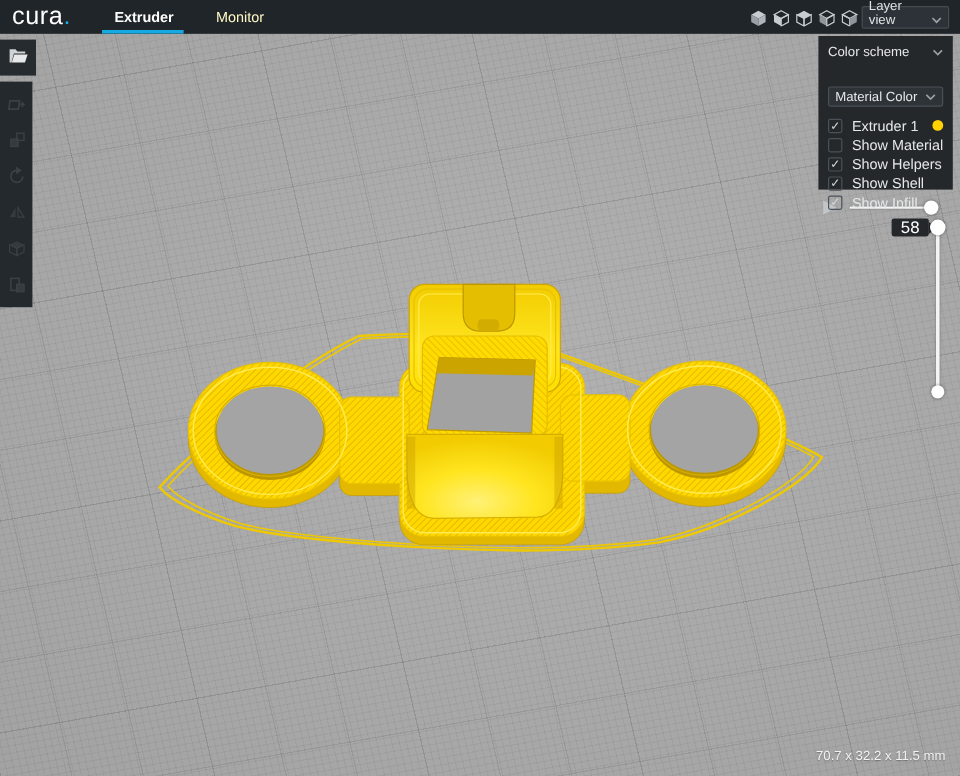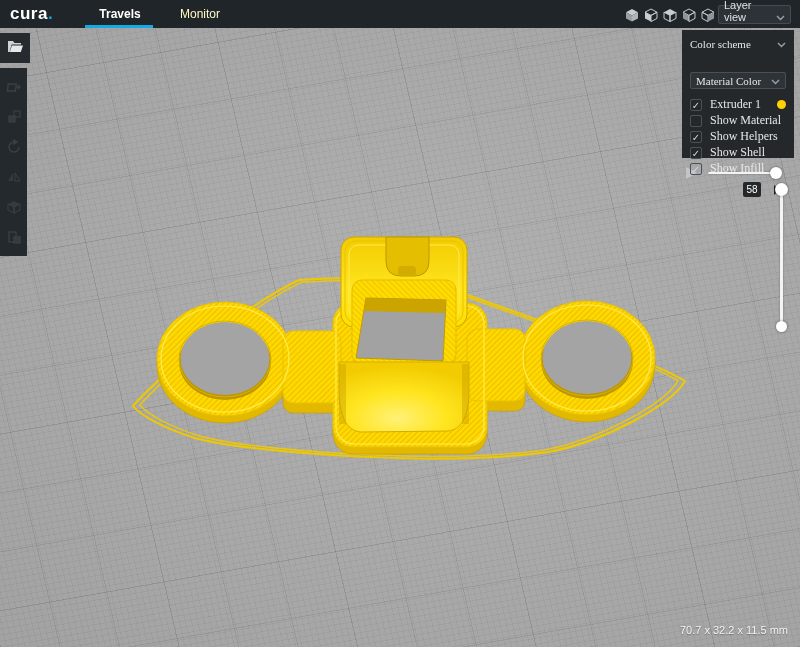--- a/index.html
+++ b/index.html
@@ -21,21 +21,21 @@
       repeating-linear-gradient(77deg,  rgba(0,0,0,0.045) 0 1px, transparent 1px 6px),
       repeating-linear-gradient(-10deg, rgba(0,0,0,0.045) 0 1px, transparent 1px 6px);
   }
   #model-svg { position:absolute; left:0; top:0; width:800px; height:647px; z-index:1; }
 
   
   #topbar {
     position:absolute; left:0; top:0; width:800px; height:28px;
     background:#20252a; z-index:6; display:flex; align-items:center;
   }
-  .logo { margin-left:10px; font-size:17px; font-weight:bold; color:#fff;
+  .logo { margin-left:10px; font-size:21px; font-weight:normal; color:#fff;
           letter-spacing:0.5px; line-height:28px; user-select:none; }
   .logo .dot { color:#15aae2; }
   .tab { position:absolute; top:0; height:28px; line-height:28px; font-size:12px; cursor:pointer; }
   .tab-prepare { left:95px; width:50px; text-align:center; color:#ffffff; font-weight:bold; }
   .tab-prepare .underline { position:absolute; left:-10px; bottom:0; width:68px; height:3px; background:#15aae2; }
   .tab-monitor { left:180px; width:40px; text-align:center; color:#fef9c3; }
 
   .viewbtns { position:absolute; left:624px; top:7px; display:flex; gap:4px; }
   .viewbtn { width:15px; height:15px; display:flex; align-items:center; justify-content:center; cursor:pointer; }
 
@@ -56,21 +56,21 @@
   #toolstrip {
     position:absolute; left:0; top:68px; width:27px; height:188px;
     background:#24292d; z-index:5; display:flex; flex-direction:column;
     align-items:center; justify-content:space-around; padding:4px 0;
   }
   .toolbtn { width:22px; height:22px; display:flex; align-items:center; justify-content:center; cursor:pointer; }
 
   
   #viewpanel {
     position:absolute; left:682px; top:30px; width:112px; height:128px;
-    background:#24282b; z-index:5; padding:7px 8px 8px 8px; color:#e6e8ea;font-family:Liberation Serif, serif;
+    background:#24282b; z-index:5; padding:7px 8px 8px 8px; color:#e6e8ea;
   }
   .vp-header { display:flex; align-items:center; font-size:11px; height:14px; cursor:pointer; }
   .vp-header .chev { margin-left:auto; }
   .vp-select {
     margin-top:21px; height:17px; background:#2e3338; border:1px solid #4a5056;
     border-radius:2px; font-size:11px; display:flex; align-items:center;
     padding:0 5px; cursor:pointer;
   }
   .vp-select .chev { margin-left:auto; }
   .vp-rows { margin-top:8px; }
@@ -83,22 +83,22 @@
   .vp-label { font-size:12px; white-space:nowrap; }
   .vp-swatch { margin-left:auto; width:9px; height:9px; border-radius:50%; background:#ffd200; }
 
   
   .sim { position:absolute; z-index:4; }
   #play-btn { left:684px; top:166px; width:14px; height:14px; cursor:pointer; }
   #htrack { left:708px; top:172px; width:70px; height:2px; background:#f4f4f4; border-radius:1px;
             box-shadow:0 0 2px rgba(0,0,0,0.35); cursor:pointer; }
   #hhandle { left:770px; top:167px; width:12px; height:12px; border-radius:50%; background:#ffffff;
              box-shadow:0 0 3px rgba(0,0,0,0.45); cursor:pointer; }
-  #layer-tip { left:743px; top:182px; width:18px; height:15px; background:#24282b; color:#fff;
-               font-size:10px; text-align:center; line-height:15px; border-radius:2px; }
+  #layer-tip { left:743px; top:182px; width:31px; height:15px; background:#24282b; color:#fff;
+               font-size:14px; text-align:center; line-height:15px; border-radius:2px; }
   #layer-tip:after { content:""; position:absolute; left:31px; top:3px;
                      border:5px solid transparent; border-left:6px solid #24282b; border-right:0; }
   #vtrack { left:780px; top:189px; width:3px; height:138px; background:#f4f4f4; border-radius:2px;
             box-shadow:0 0 2px rgba(0,0,0,0.35); cursor:pointer; }
   #vhandle-top { left:775px; top:183px; width:13px; height:13px; border-radius:50%; background:#ffffff;
                  box-shadow:0 0 3px rgba(0,0,0,0.45); cursor:pointer; }
   #vhandle-bottom { left:776px; top:321px; width:11px; height:11px; border-radius:50%; background:#ffffff;
                     box-shadow:0 0 3px rgba(0,0,0,0.45); cursor:pointer; }
 
   
@@ -193,21 +193,21 @@
       <path d="M339,362 L469,362 L469,386 C470,414 462,430 448,431 L361,432 C346,431 339,415 339,388 Z" fill="url(#faceGlow)" stroke="#D6AE00" stroke-width="1"></path>
       <rect x="339" y="364" width="7" height="60" fill="#C9A200" opacity="0.45"></rect>
       <rect x="462" y="364" width="7" height="60" fill="#C9A200" opacity="0.45"></rect>
     </g>
   </svg>
 
   <div id="topbar">
     <div class="logo"><span>cura</span><span class="dot">.</span></div>
 
     <div class="tab tab-prepare">
-      <span>Travels</span>
+      <span>Extruder</span>
       <div class="underline"></div>
     </div>
     <div class="tab tab-monitor">
       <span>Monitor</span>
     </div>
 
     <div class="viewbtns">
       <span class="viewbtn">
         <svg width="14" height="14" viewBox="0 0 14 14">
             <polygon points="7,1 13,4.2 7,7.4 1,4.2" fill="#c7ccd0"></polygon>

